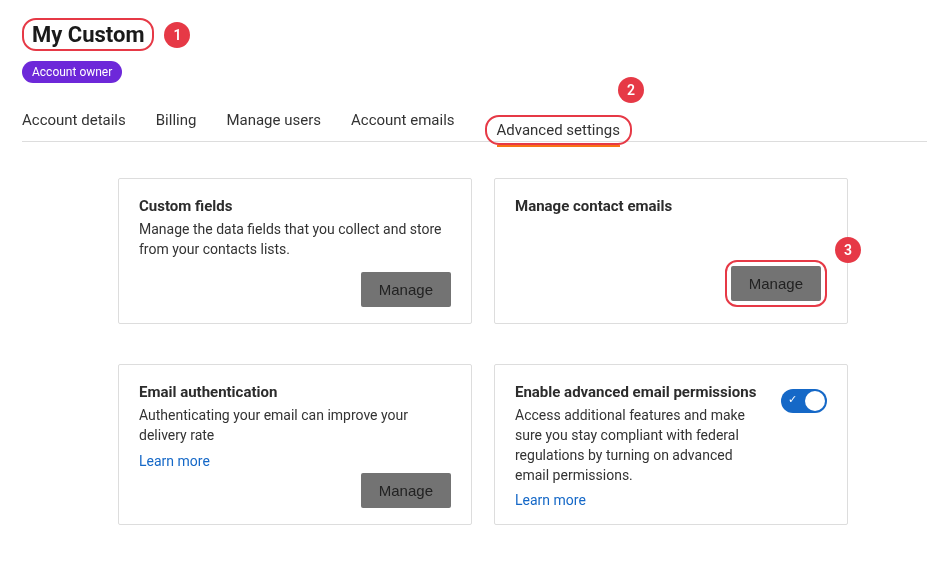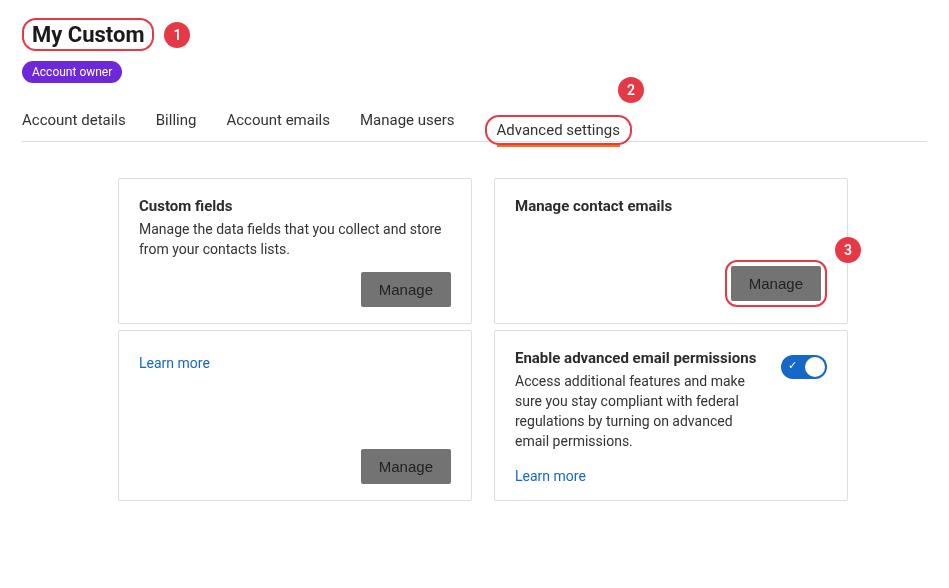--- a/index.html
+++ b/index.html
@@ -83,21 +83,21 @@
     }
     .badge-2 {
       position: absolute;
       top: -34px;
       right: -12px;
     }
     .cards-area {
       padding: 36px 0 12px 96px;
       display: grid;
       grid-template-columns: 354px 354px;
-      gap: 6px 22px;
+      gap: 40px 22px;
     }
     .card {
       border: 1px solid #ddd;
       border-radius: 2px;
       padding: 18px 20px 16px 20px;
       position: relative;
       min-height: 140px;
       display: flex;
       flex-direction: column;
     }
@@ -199,22 +199,22 @@
     <span class="page-title">My Custom</span>
   </span>
   <span class="num-badge">1</span>
 </div>
 <div class="role-badge">Account owner</div>
 
 
 <div class="tabs">
   <div class="tab">Account details</div>
   <div class="tab">Billing</div>
+  <div class="tab">Manage users</div>
   <div class="tab">Account emails</div>
-  <div class="tab">Manage users</div>
   <div class="tab-wrap">
     <span class="tab-highlight">
       <span class="tab active" style="padding-bottom:6px;">Advanced settings</span>
     </span>
     <span class="num-badge badge-2">2</span>
   </div>
 </div>
 
 
 <div class="cards-area">
@@ -231,30 +231,32 @@
     <div class="card-title">Manage contact emails</div>
     <div class="card-actions">
       <span class="btn-highlight">
         <button class="btn-manage">Manage</button>
       </span>
     </div>
     <span class="num-badge badge-3-wrap">3</span>
   </div>
 
   <div class="card">
+    <div class="card-title">Email authentication</div>
+    <div class="card-desc" style="margin-bottom:2px;">Authenticating your email can improve your delivery rate</div>
     <a class="learn-more">Learn more</a>
     <div class="card-actions">
       <button class="btn-manage">Manage</button>
     </div>
   </div>
 
   <div class="card card-4">
     <div class="text-col">
       <div class="card-title">Enable advanced email permissions</div>
-      <div class="card-desc" style="margin-bottom:10px;">Access additional features and make sure you stay compliant with federal regulations by turning on advanced email permissions.</div>
+      <div class="card-desc" style="margin-bottom:0;">Access additional features and make sure you stay compliant with federal regulations by turning on advanced email permissions.</div>
       <a class="learn-more">Learn more</a>
     </div>
     <div class="toggle">
       <span class="check">✓</span>
       <div class="knob"></div>
     </div>
   </div>
 
 </div>
 

